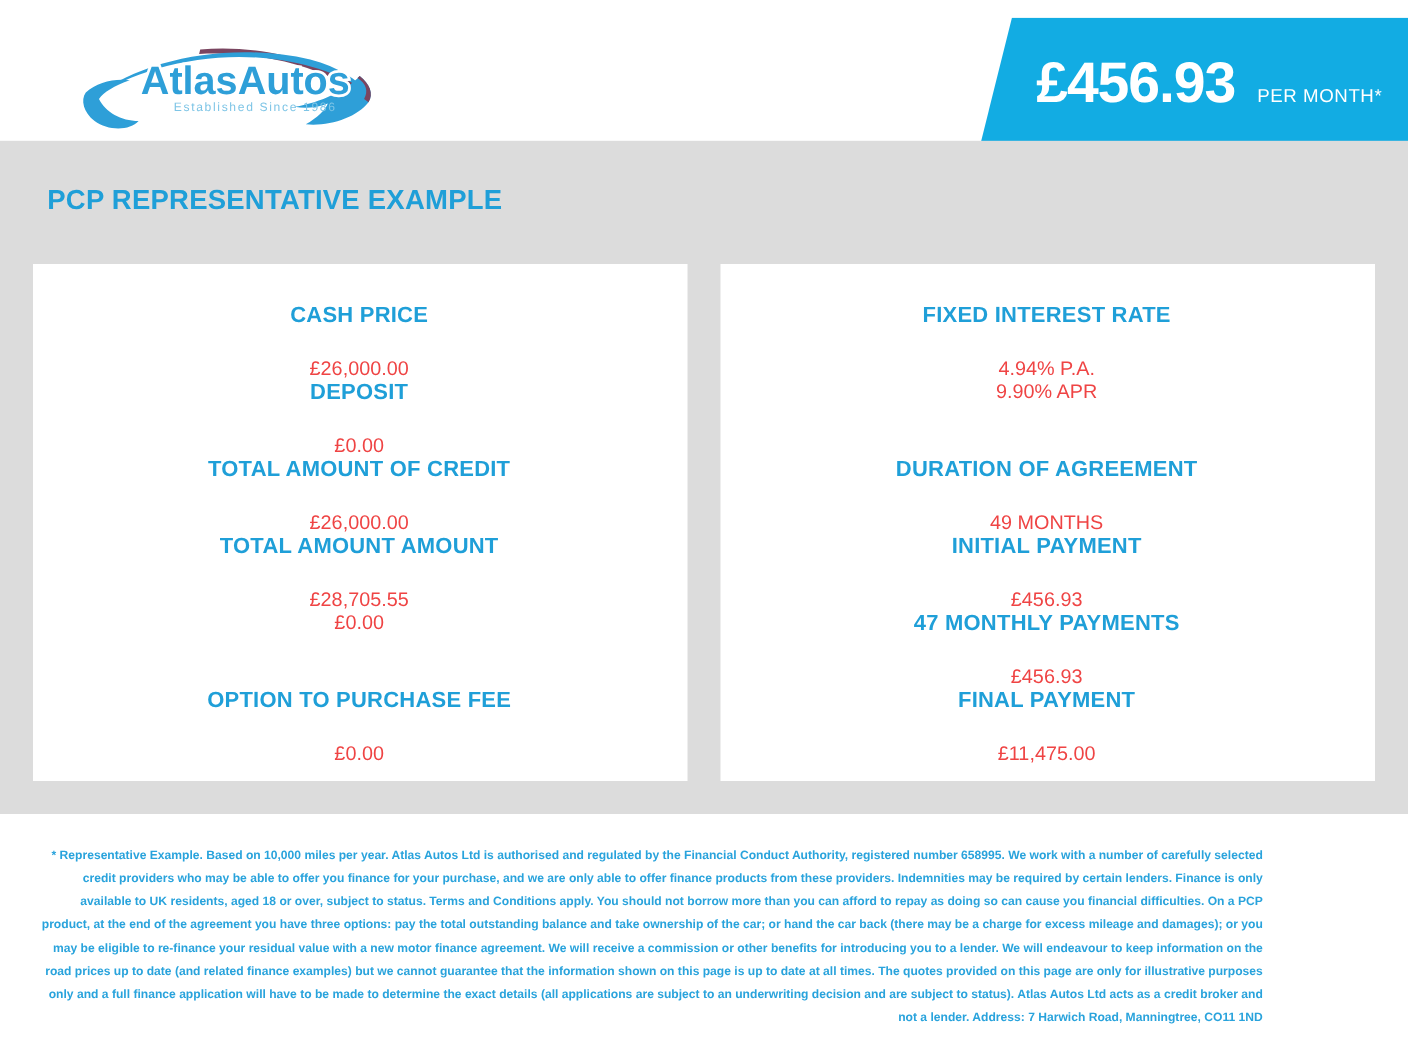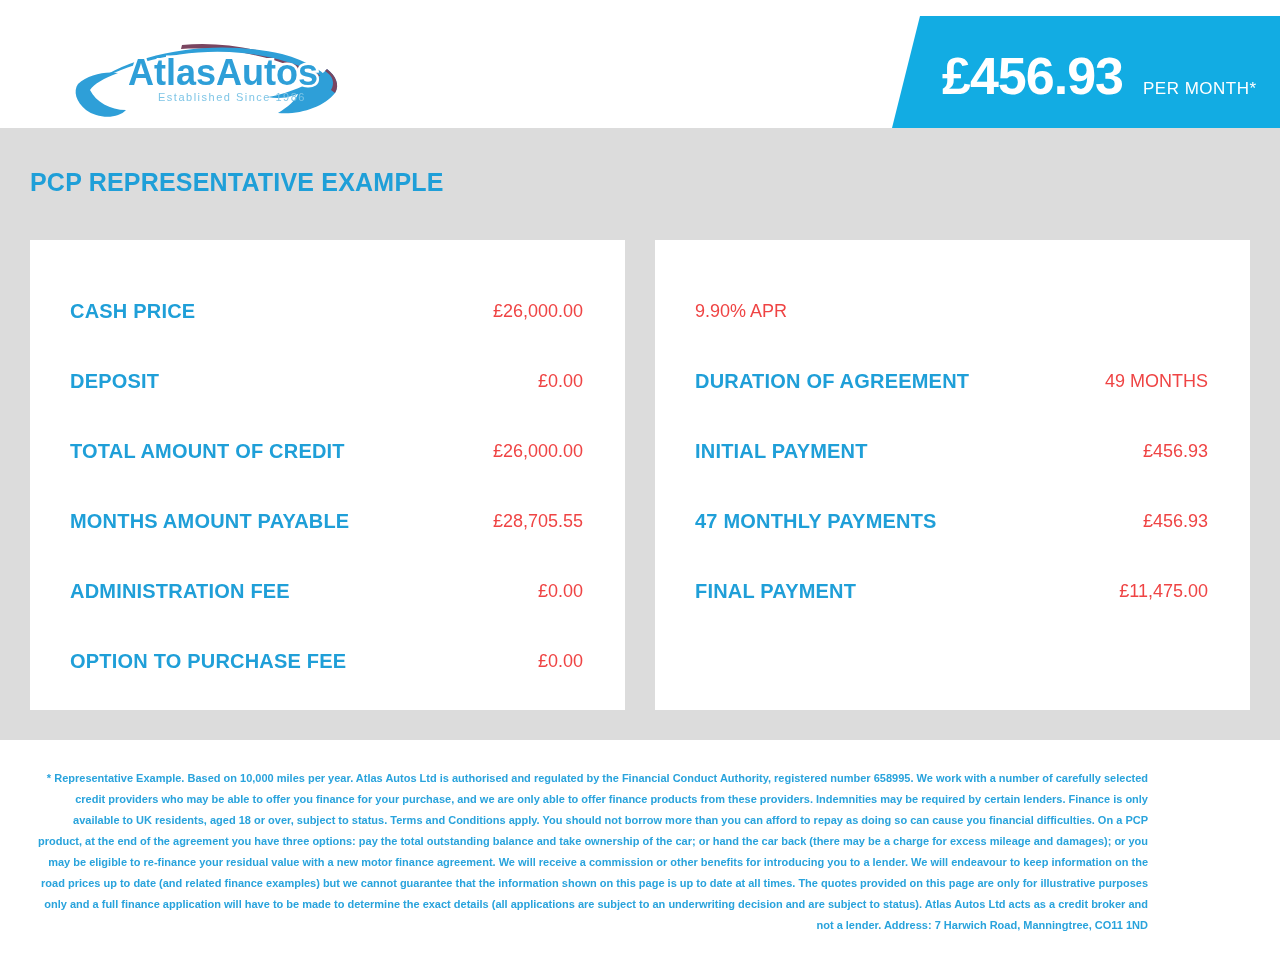--- a/index.html
+++ b/index.html
@@ -21,33 +21,33 @@
   .price-banner-inner {
     position:absolute; left:54px; top:30px;
     display:flex; align-items:baseline; gap:20px; white-space:nowrap;
   }
   .price-amount { color:#ffffff; font-size:52px; font-weight:bold; letter-spacing:-1px; }
   .price-period { color:#ffffff; font-size:17px; font-weight:normal; letter-spacing:0.5px; }
 
   
   .gray-band { position:absolute; top:128px; left:0; width:1280px; height:612px; background:#DCDCDC; }
   .page-title {
-    position:absolute; left:30px; top:40px;
+    position:absolute; left:43px; top:40px;
     color:#1F9FD8; font-size:25px; font-weight:bold; letter-spacing:0.2px;
   }
 
   
   .panel {
     position:absolute; top:112px; width:595px; height:470px; background:#ffffff;
     box-sizing:border-box; padding:36px 42px 0 40px;
   }
   .panel-left  { left:30px; }
   .panel-right { left:655px; }
 
-  .finance-row { height:70px; display:flex; align-items:center; justify-content:space-between; }
+  .finance-row { height:70px; display:flex; align-items:center; justify-content:space-between;flex-direction:column; }
   .finance-label { color:#1F9FD8; font-size:20px; font-weight:bold; letter-spacing:0.2px; white-space:nowrap; }
   .finance-value { color:#ef4444; font-size:18px; font-weight:normal; letter-spacing:0; white-space:nowrap; }
 
   
   .disclaimer {
     position:absolute; top:768px; left:30px; width:1118px;
     color:#29A3DC; font-size:11px; font-weight:bold; line-height:21px;
     text-align:right;
   }
 </style>
@@ -95,37 +95,40 @@
         <span class="finance-label">DEPOSIT</span>
         <span class="finance-value">£0.00</span>
       </div>
 
       <div class="finance-row">
         <span class="finance-label">TOTAL AMOUNT OF CREDIT</span>
         <span class="finance-value">£26,000.00</span>
       </div>
 
       <div class="finance-row">
-        <span class="finance-label">MONTHS AMOUNT PAYABLE</span>
+        <span class="finance-label">TOTAL AMOUNT AMOUNT</span>
         <span class="finance-value">£28,705.55</span>
       </div>
 
       <div class="finance-row">
-        <span class="finance-label">ADMINISTRATION FEE</span>
         <span class="finance-value">£0.00</span>
       </div>
 
       <div class="finance-row">
         <span class="finance-label">OPTION TO PURCHASE FEE</span>
         <span class="finance-value">£0.00</span>
       </div>
     </div>
 
   <div class="panel panel-right">
 
+      <div class="finance-row">
+        <span class="finance-label">FIXED INTEREST RATE</span>
+        <span class="finance-value">4.94% P.A.</span>
+      </div>
 
       <div class="finance-row">
         <span class="finance-value">9.90% APR</span>
       </div>
 
       <div class="finance-row">
         <span class="finance-label">DURATION OF AGREEMENT</span>
         <span class="finance-value">49 MONTHS</span>
       </div>
 

